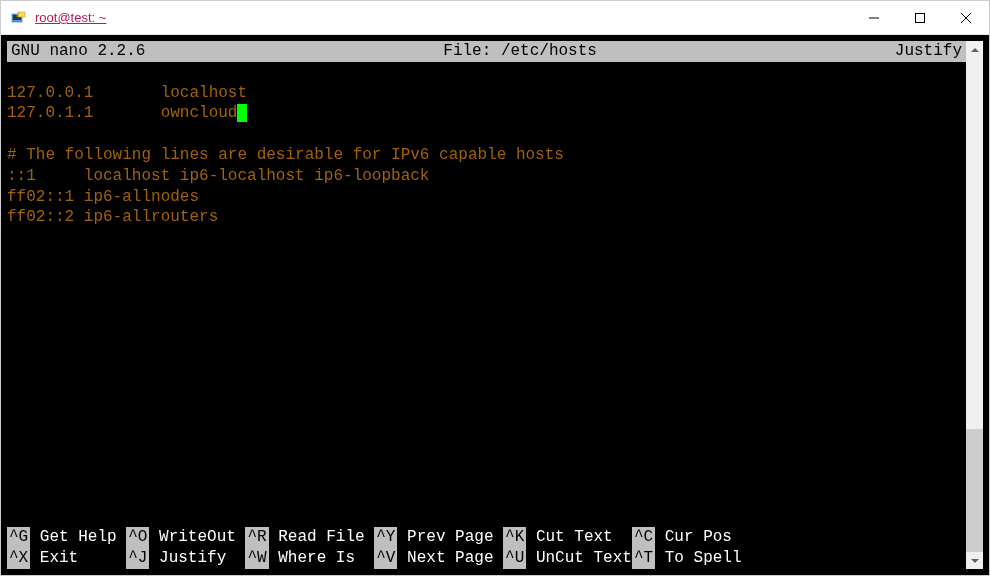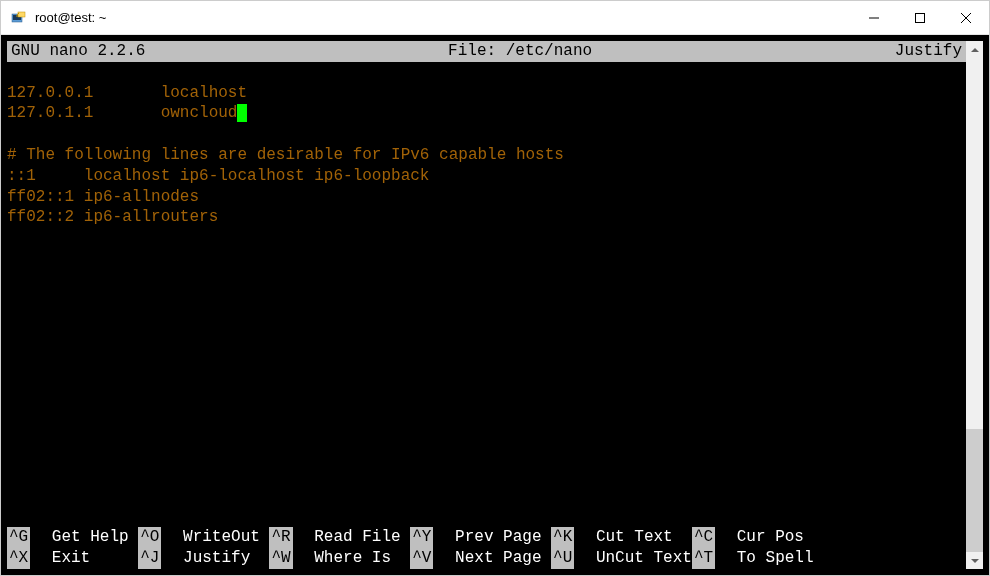--- a/index.html
+++ b/index.html
@@ -38,22 +38,23 @@
       width: 16px;
       height: 16px;
       margin-right: 8px;
       display: flex;
       align-items: center;
       justify-content: center;
     }
     
     .titlebar-title {
       font-size: 13px;
-      color: #000000;
-      flex: 1;
+      color: #be185d;
+      flex: 1;
+      text-decoration: underline;
     }
     
     .window-controls {
       display: flex;
       height: 100%;
     }
     
     .window-control {
       width: 46px;
       height: 100%;
@@ -132,21 +133,21 @@
       white-space: pre;
     }
     
     .shortcut-key {
       background: #bfbfbf;
       color: #000;
       padding: 0 2px;
     }
     
     .shortcut-label {
-      padding-left: 12px;
+      padding-left: 0;
     }
     
     .scrollbar {
       width: 17px;
       background: #f0f0f0;
       display: flex;
       flex-direction: column;
     }
     
     .scrollbar-arrow {
@@ -205,21 +206,21 @@
             <line x1="10" y1="0" x2="0" y2="10" stroke="#000" stroke-width="1"></line>
           </svg>
       </div>
     </div>
   </div>
 
   <div class="terminal-container">
     <div class="terminal">
       <div class="nano-header">
         <span class="nano-header-left">GNU nano 2.2.6</span>
-        <span class="nano-header-center">File: /etc/nano</span>
+        <span class="nano-header-center">File: /etc/hosts</span>
         <span class="nano-header-right">Justify</span>
       </div>
       <div class="editor-area" id="editor-area"><div class="editor-line"></div><div class="editor-line">127.0.0.1       localhost</div><div class="editor-line">127.0.1.1       owncloud<span class="cursor"></span></div><div class="editor-line"></div><div class="editor-line"># The following lines are desirable for IPv6 capable hosts</div><div class="editor-line">::1     localhost ip6-localhost ip6-loopback</div><div class="editor-line">ff02::1 ip6-allnodes</div><div class="editor-line">ff02::2 ip6-allrouters</div></div>
       <div class="nano-footer">
         <div class="footer-row" id="shortcuts-row-1"><span class="shortcut-key">^G</span><span class="shortcut-label"> Get Help </span><span class="shortcut-key">^O</span><span class="shortcut-label"> WriteOut </span><span class="shortcut-key">^R</span><span class="shortcut-label"> Read File </span><span class="shortcut-key">^Y</span><span class="shortcut-label"> Prev Page </span><span class="shortcut-key">^K</span><span class="shortcut-label"> Cut Text  </span><span class="shortcut-key">^C</span><span class="shortcut-label"> Cur Pos </span></div>
         <div class="footer-row" id="shortcuts-row-2"><span class="shortcut-key">^X</span><span class="shortcut-label"> Exit     </span><span class="shortcut-key">^J</span><span class="shortcut-label"> Justify  </span><span class="shortcut-key">^W</span><span class="shortcut-label"> Where Is  </span><span class="shortcut-key">^V</span><span class="shortcut-label"> Next Page </span><span class="shortcut-key">^U</span><span class="shortcut-label"> UnCut Text</span><span class="shortcut-key">^T</span><span class="shortcut-label"> To Spell</span></div>
       </div>
     </div>
     <div class="scrollbar">
       <div class="scrollbar-arrow">

